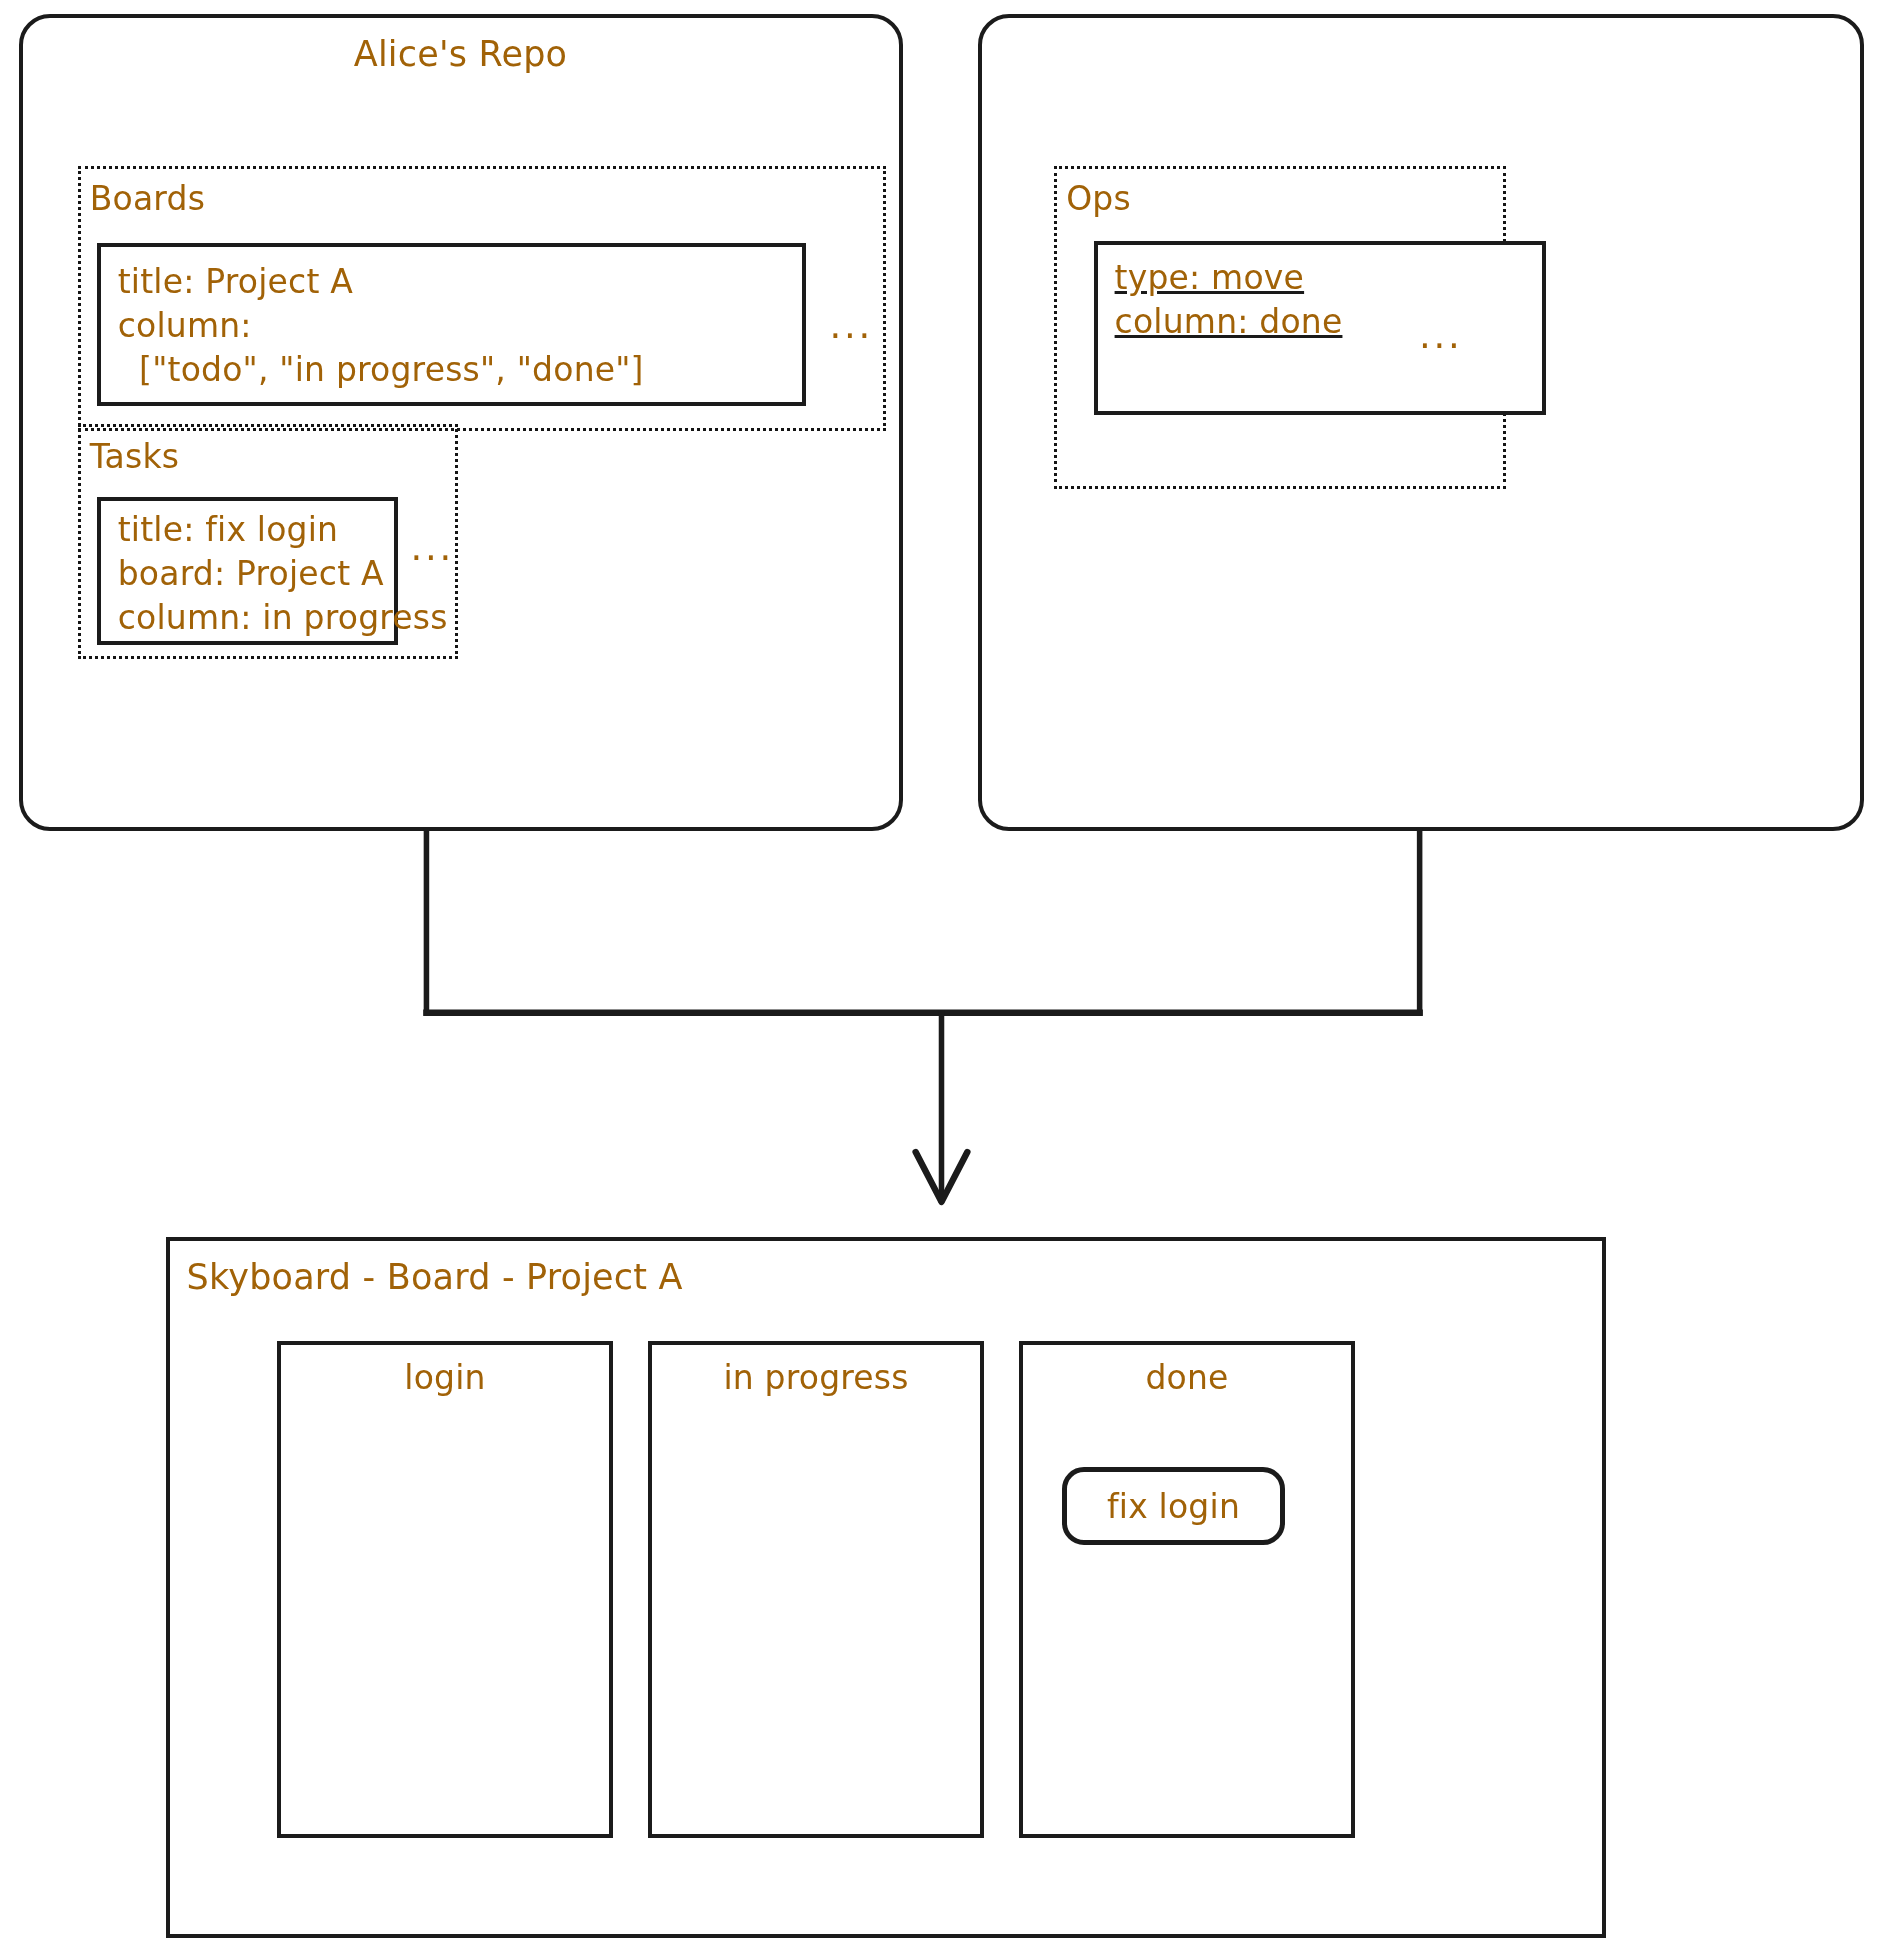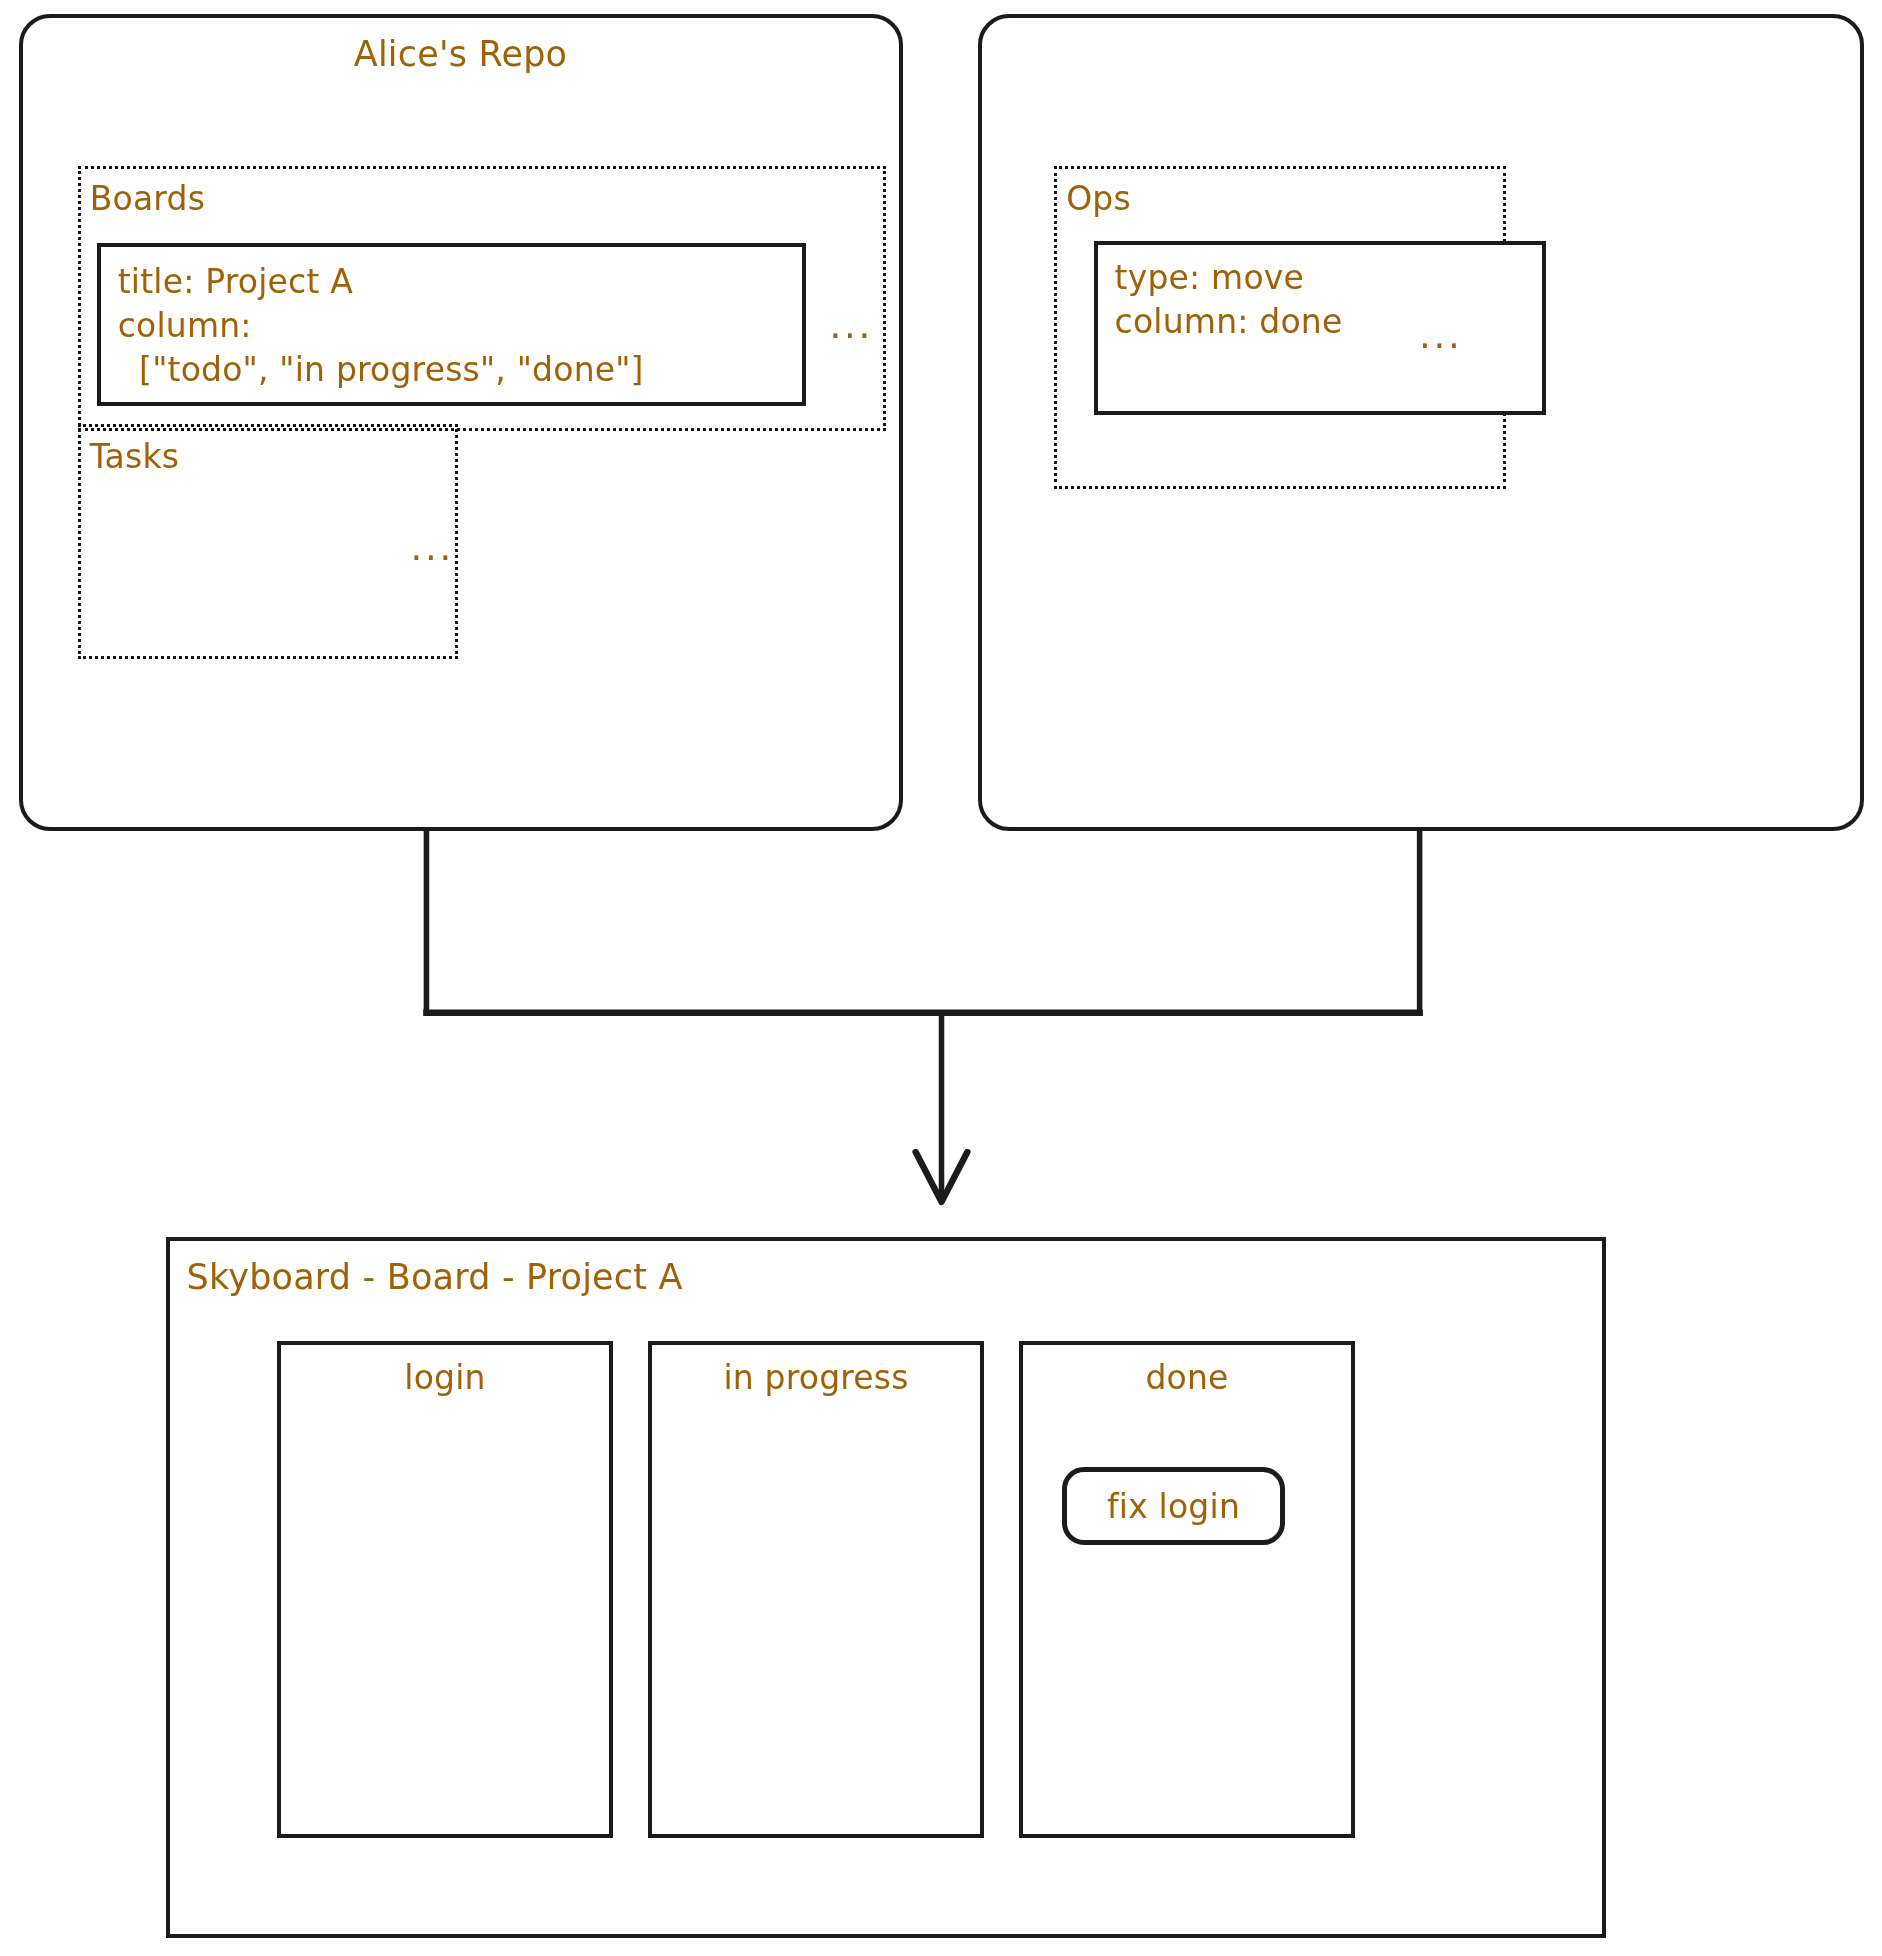--- a/index.html
+++ b/index.html
@@ -167,30 +167,37 @@
           <div class="record-line hand">title: Project A</div>
           <div class="record-line hand">column:</div>
           <div class="record-line hand">  ["todo", "in progress", "done"]</div>
         </div>
       </div>
       <div class="ellipsis hand" style="left:749px; top:138px;">...</div>
     </div>
 
     <div class="group-box" style="left:55px; top:406px; width:380px; height:235px;">
       <div class="group-label hand" style="left:9.2px; top:13px;">Tasks</div>
+      <div class="record-box" style="left:16.6px; top:70px; width:301px; height:148px;">
+        <div class="record-inner" style="top:7.4px;">
+          <div class="record-line hand">title: fix login</div>
+          <div class="record-line hand">board: Project A</div>
+          <div class="record-line hand">column: in progress</div>
+        </div>
+      </div>
       <div class="ellipsis hand" style="left:330px; top:102px;">...</div>
     </div>
   </div>
 
   <div class="repo-card" id="bob-repo">
 
     <div class="group-box" style="left:72px; top:148px; width:452px; height:323px;">
       <div class="group-label hand" style="left:9.2px; top:13px;">Ops</div>
       <div class="record-box" style="left:37px; top:72px; width:452px; height:174px; max-width:none;">
-        <div class="record-inner" style="top:11px;">
+        <div class="record-inner" style="top:11px;text-decoration:underline;">
           <div class="record-line hand">type: move</div>
           <div class="record-line hand">column: done</div>
         </div>
       </div>
       <div class="ellipsis hand" style="left:362px; top:148px;">...</div>
     </div>
   </div>
 
   <svg id="connector" viewBox="0 0 2040 2120">
 

